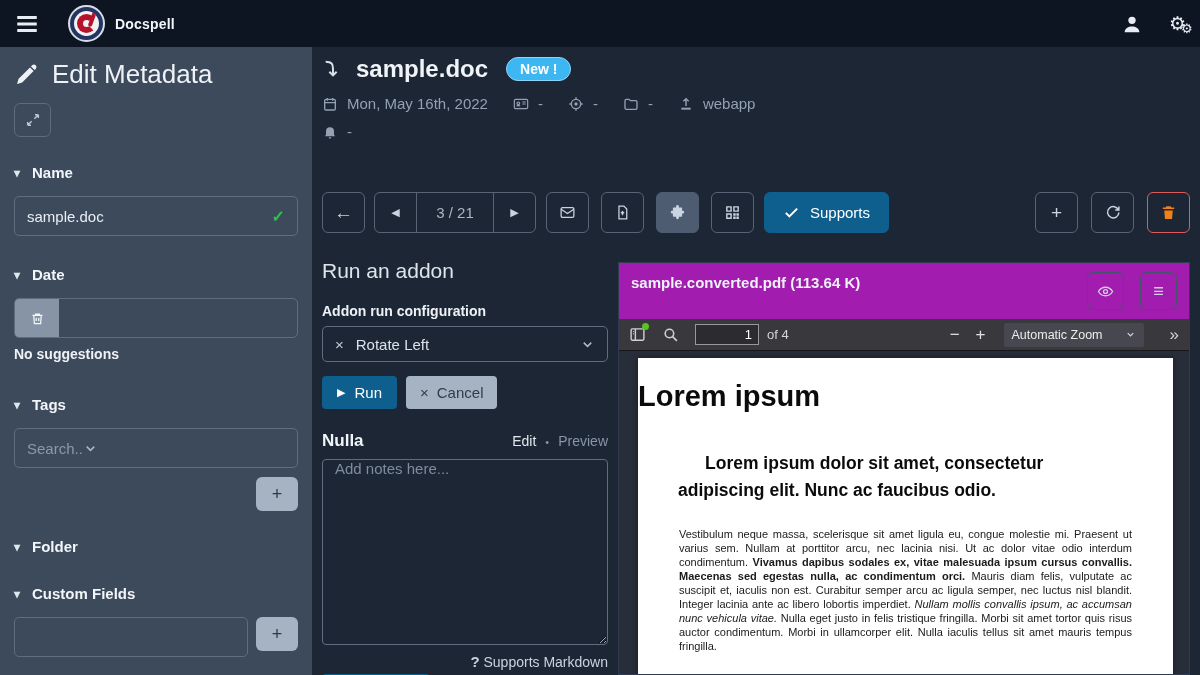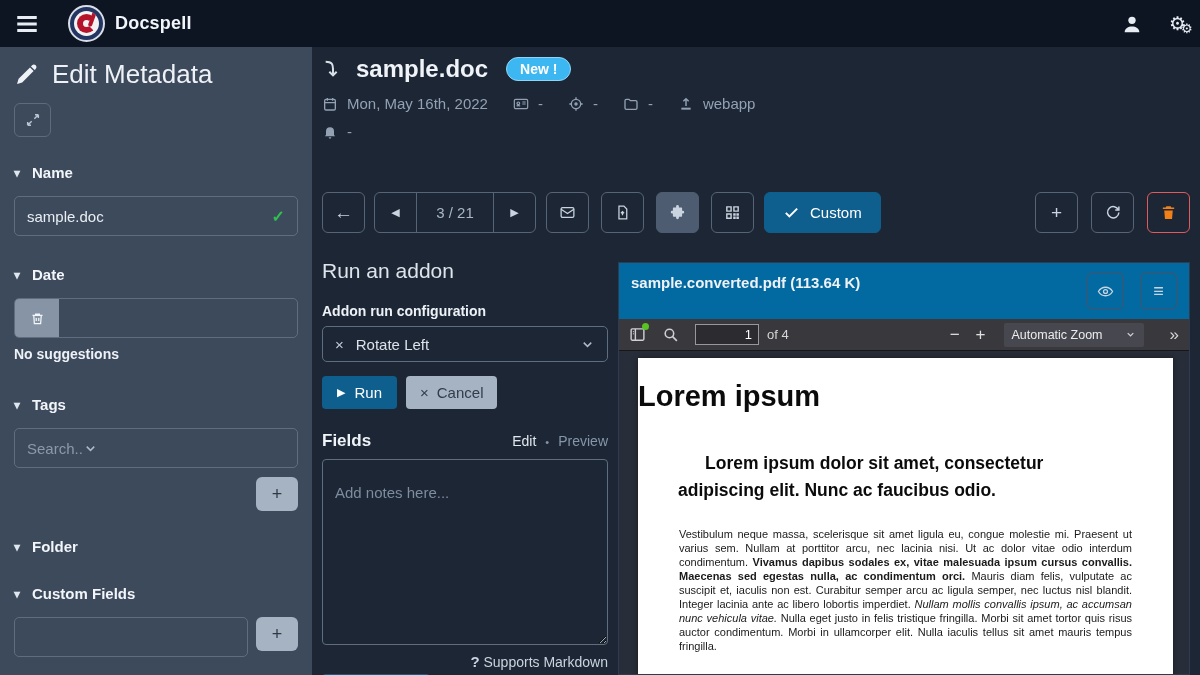--- a/index.html
+++ b/index.html
@@ -10,21 +10,21 @@
   
   .navbar { position:absolute; left:0; top:0; width:1200px; height:47px; background:#0d1422;
             display:flex; align-items:center; padding:0 14px; }
   .hamburger { width:26px; height:22px; color:#e8edf3; cursor:pointer; margin-right:28px; display:flex; align-items:center; }
   .logo { width:37px; height:37px; border-radius:50%; background:#223563; border:2px solid #d8dde6;
           display:flex; align-items:center; justify-content:center; margin-right:10px; position:relative; }
   .logo-inner { width:25px; height:25px; border-radius:50%; background:#f2f2f2; position:relative; overflow:hidden; }
   .logo-c { position:absolute; left:3px; top:3px; width:19px; height:19px; border-radius:50%;
             border:6px solid #b5122b; border-right-color:transparent; }
   .logo-slash { position:absolute; left:17px; top:-4px; width:4px; height:20px; background:#b5122b; transform:rotate(20deg); border-radius:2px;}
-  .brand { font-weight:bold; font-size:18px; color:#f2f6fa; letter-spacing:.2px; }
+  .brand { font-weight:bold; font-size:14px; color:#f2f6fa; letter-spacing:.2px; }
   .nav-right { margin-left:auto; display:flex; align-items:center; gap:26px; color:#e8edf3; }
   .gears { font-size:19px; line-height:1; position:relative; }
   .gears .g2 { font-size:13px; position:absolute; left:12px; top:8px; }
 
   
   .sidebar { position:absolute; left:0; top:47px; width:312px; height:628px; background:#3d4a5b; padding:10px 14px; overflow:hidden; }
   .sb-title { display:flex; align-items:center; gap:14px; color:#eef2f7; font-size:26px; margin-top:2px; }
   .sb-title svg { width:24px; height:24px; }
   .expand-btn { margin-top:13px; width:37px; height:34px; border:1px solid #5d6b7d; border-radius:6px;
                 display:flex; align-items:center; justify-content:center; color:#b9c5d2; background:transparent; cursor:pointer; }
@@ -93,29 +93,29 @@
   .run-btn { background:#0e5f8d; color:#fff; border:none; border-radius:4px; height:33px; padding:0 15px;
              display:flex; align-items:center; gap:9px; font-size:15px; font-family:inherit; cursor:pointer; }
   .run-btn .tri { font-size:11px; }
   .cancel-btn { background:#a6b3c3; color:#333d4a; border:none; border-radius:4px; height:33px; padding:0 14px;
                 display:flex; align-items:center; gap:8px; font-size:15px; font-family:inherit; cursor:pointer; }
   .notes-head { margin-top:22px; display:flex; align-items:baseline; }
   .notes-title { font-size:17px; font-weight:bold; color:#f0f4f8; }
   .notes-links { margin-left:auto; display:flex; gap:9px; font-size:14px; align-items:baseline; }
   .nl-edit { color:#dfe6ee; cursor:pointer; } .nl-dot { color:#8795a8; font-size:11px; } .nl-prev { color:#8795a8; cursor:pointer;text-align:center; }
   .notes-area { margin-top:8px; width:286px; height:186px; background:transparent; border:1px solid #5f6d7e; border-radius:4px;
-                color:#e9eef4; font-family:inherit; font-size:15px; padding:24px 12px; resize:vertical; }
+                color:#e9eef4; font-family:inherit; font-size:15px; padding:0 12px; resize:vertical; }
   .notes-area::placeholder { color:#7d8c9e; }
   .md-hint { margin-top:4px; text-align:right; font-size:14px; color:#c9d4e0; }
   .md-hint .q { font-weight:bold; font-size:15px; }
   .save-sliver { margin-top:4px; width:108px; height:14px; background:#0e5f8d; border-radius:4px 4px 0 0; cursor:pointer; }
 
   
   .pdf-panel { position:absolute; left:306px; top:215px; width:572px; height:413px; border:1px solid #2e3b50;
-               background:#0369a1; display:flex; flex-direction:column; }
+               background:#a21caf; display:flex; flex-direction:column; }
   .pdf-head { padding:9px 12px; display:flex; align-items:flex-start; }
   .pdf-name { width:300px; font-size:15px; font-weight:bold; color:#eef2f7; line-height:1.45; }
   .pdf-head-btns { margin-left:auto; display:flex; gap:16px; }
   .ph-btn { width:37px; height:38px; border:1px solid #44536a; border-radius:6px; background:transparent;
             color:#c9d4e0; display:flex; align-items:center; justify-content:center; cursor:pointer; }
   .ph-btn svg { width:17px; height:17px; }
   .menu-glyph { font-size:18px; line-height:1; }
   .pdfjs-bar { height:32px; background:#38383d; border-bottom:1px solid #17171a; display:flex; align-items:center;
                padding:0 10px; color:#d6d6d6; flex-shrink:0; }
   .pj-icon { width:17px; height:17px; color:#cfcfd4; position:relative; cursor:pointer; }
@@ -320,21 +320,21 @@
       <button class="tbtn">
         <svg viewBox="0 0 24 24" fill="currentColor">
             <path d="M3 3h8v8H3V3zm2 2v4h4V5H5zM13 3h8v8h-8V3zm2 2v4h4V5h-4zM3 13h8v8H3v-8zm2 2v4h4v-4H5zM13 13h3.5v3.5H13V13zM17.5 13H21v3.5h-3.5V13zM13 17.5h3.5V21H13v-3.5zM17.5 17.5H21V21h-3.5v-3.5z"></path>
           </svg>
       </button>
       <span class="sp10"></span>
       <button class="tbtn confirm-btn">
         <svg width="15" height="15" viewBox="0 0 24 24" fill="none" stroke="currentColor" stroke-width="2.8">
             <path d="M4 12.5l5 5L20 6.5"></path>
           </svg>
-        <span>Custom</span>
+        <span>Supports</span>
       </button>
       <div class="t-right">
         <button class="tbtn">
             <span style="font-size:19px;">+</span>
           </button>
         <span class="sp13"></span>
         <button class="tbtn">
           <svg viewBox="0 0 24 24" fill="none" stroke="currentColor" stroke-width="2.1">
               <path d="M20.4 8.6A8 8 0 1 0 21 12"></path>
               <path d="M21 3.5v5.1h-5.1"></path>
@@ -364,21 +364,21 @@
           <span class="tri">▶</span>
           <span>Run</span>
         </button>
         <button class="cancel-btn">
           <span>×</span>
           <span>Cancel</span>
         </button>
       </div>
 
       <div class="notes-head">
-        <span class="notes-title">Fields</span>
+        <span class="notes-title">Nulla</span>
         <span class="notes-links">
           <span class="nl-edit">Edit</span>
           <span class="nl-dot">•</span>
           <span class="nl-prev">Preview</span>
         </span>
       </div>
       <textarea class="notes-area" placeholder="Add notes here..." style=""></textarea>
       <div class="md-hint">
         <span class="q">?</span>
         <span>Supports Markdown</span>

